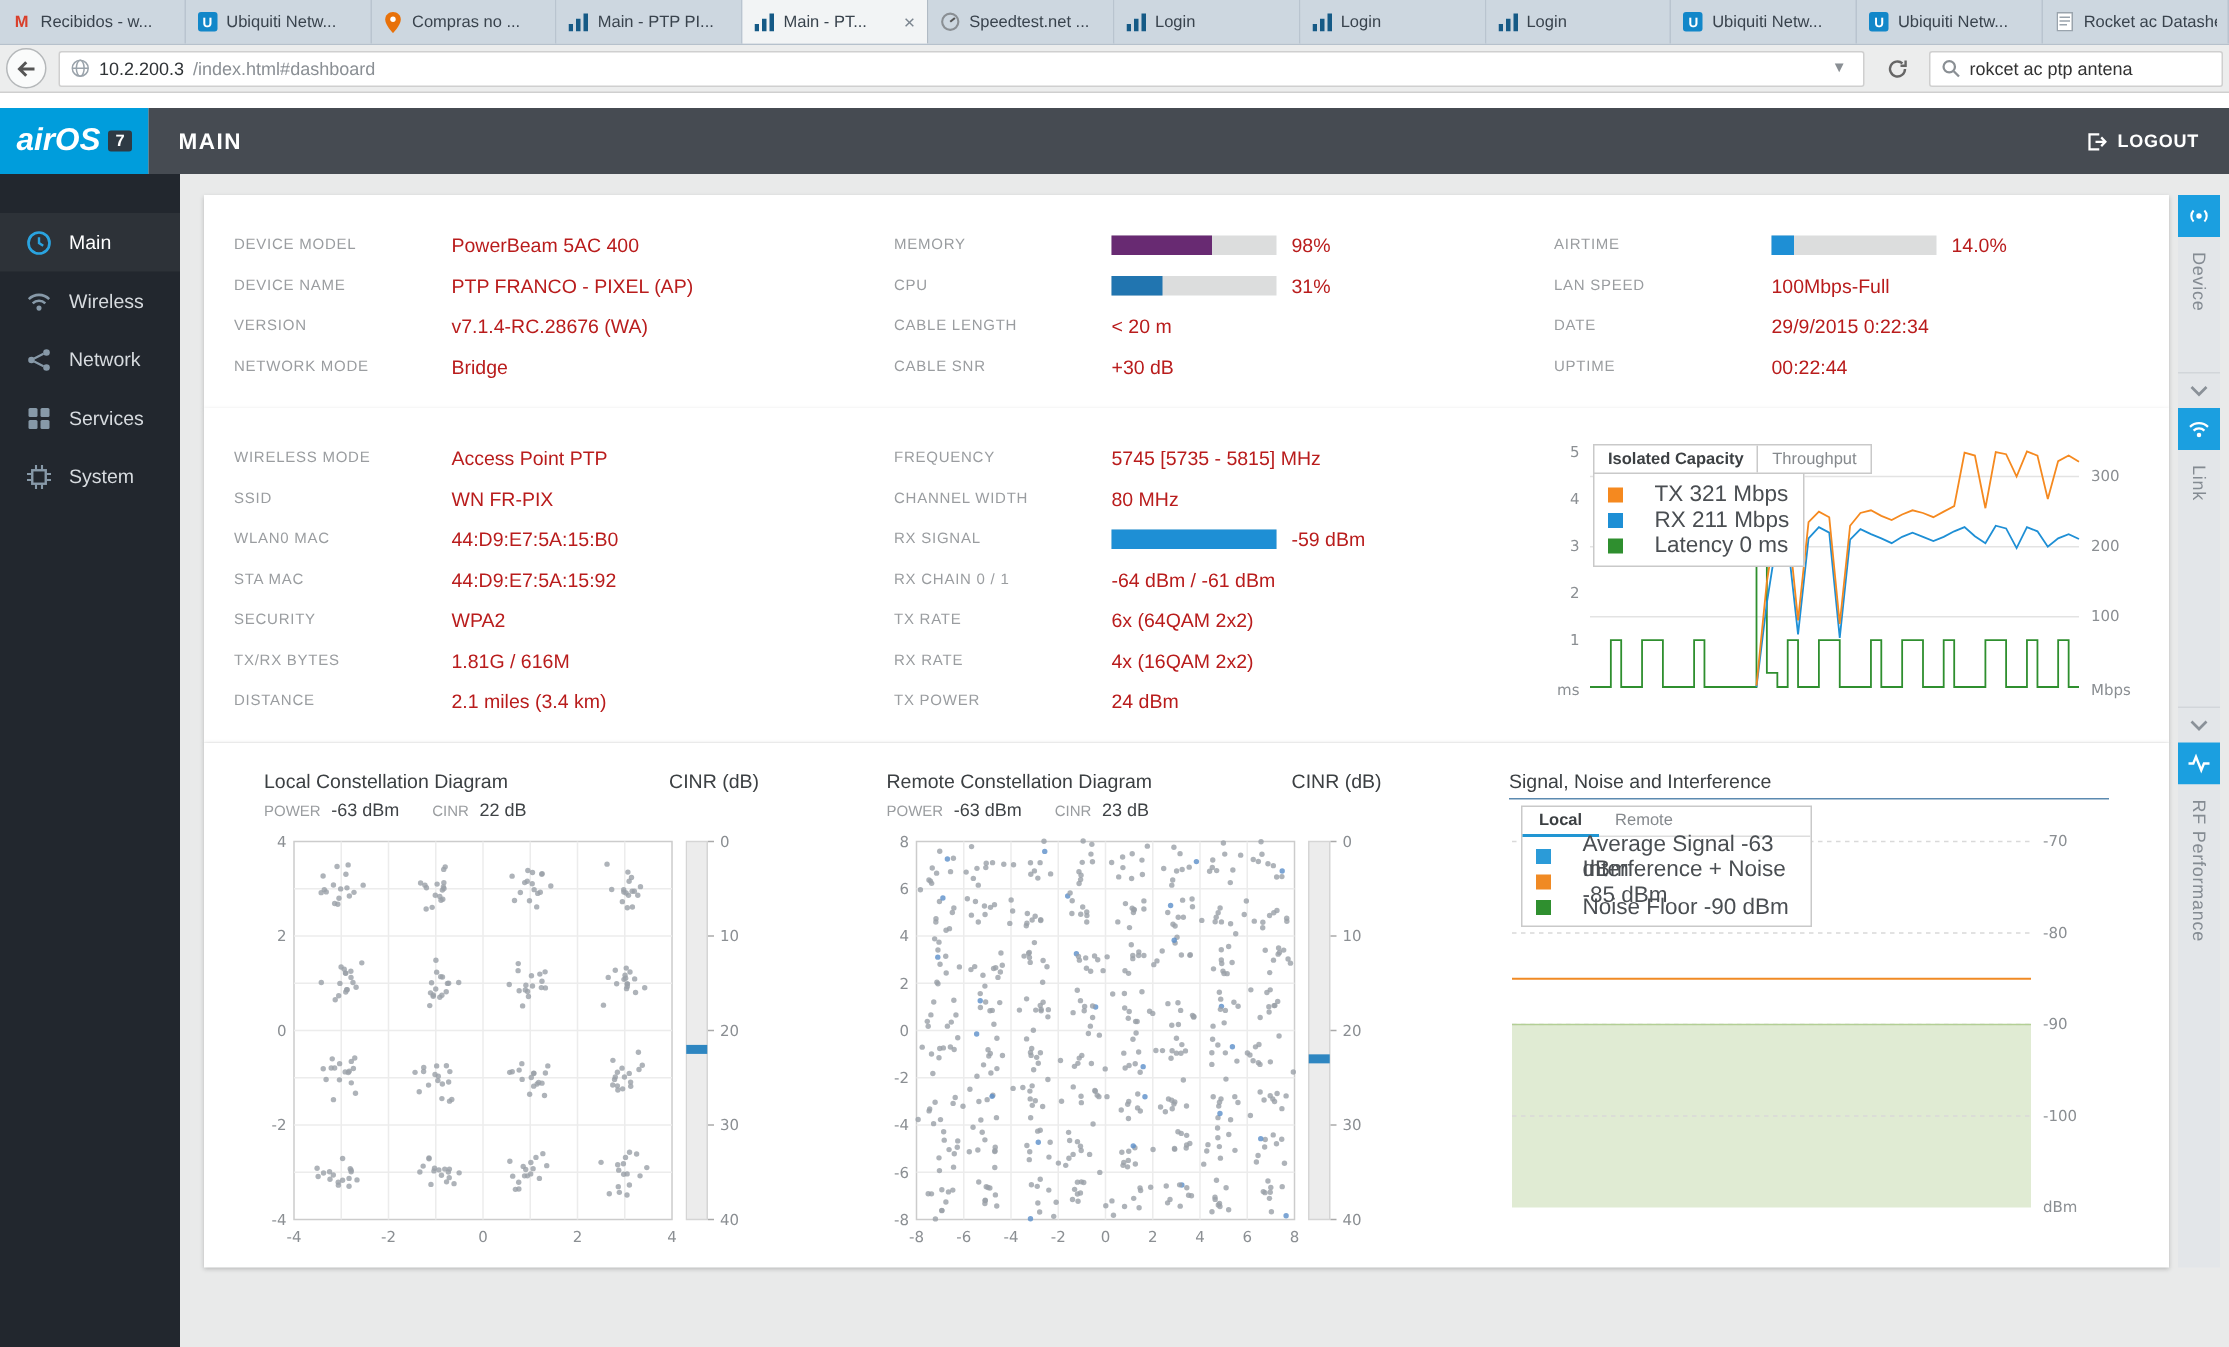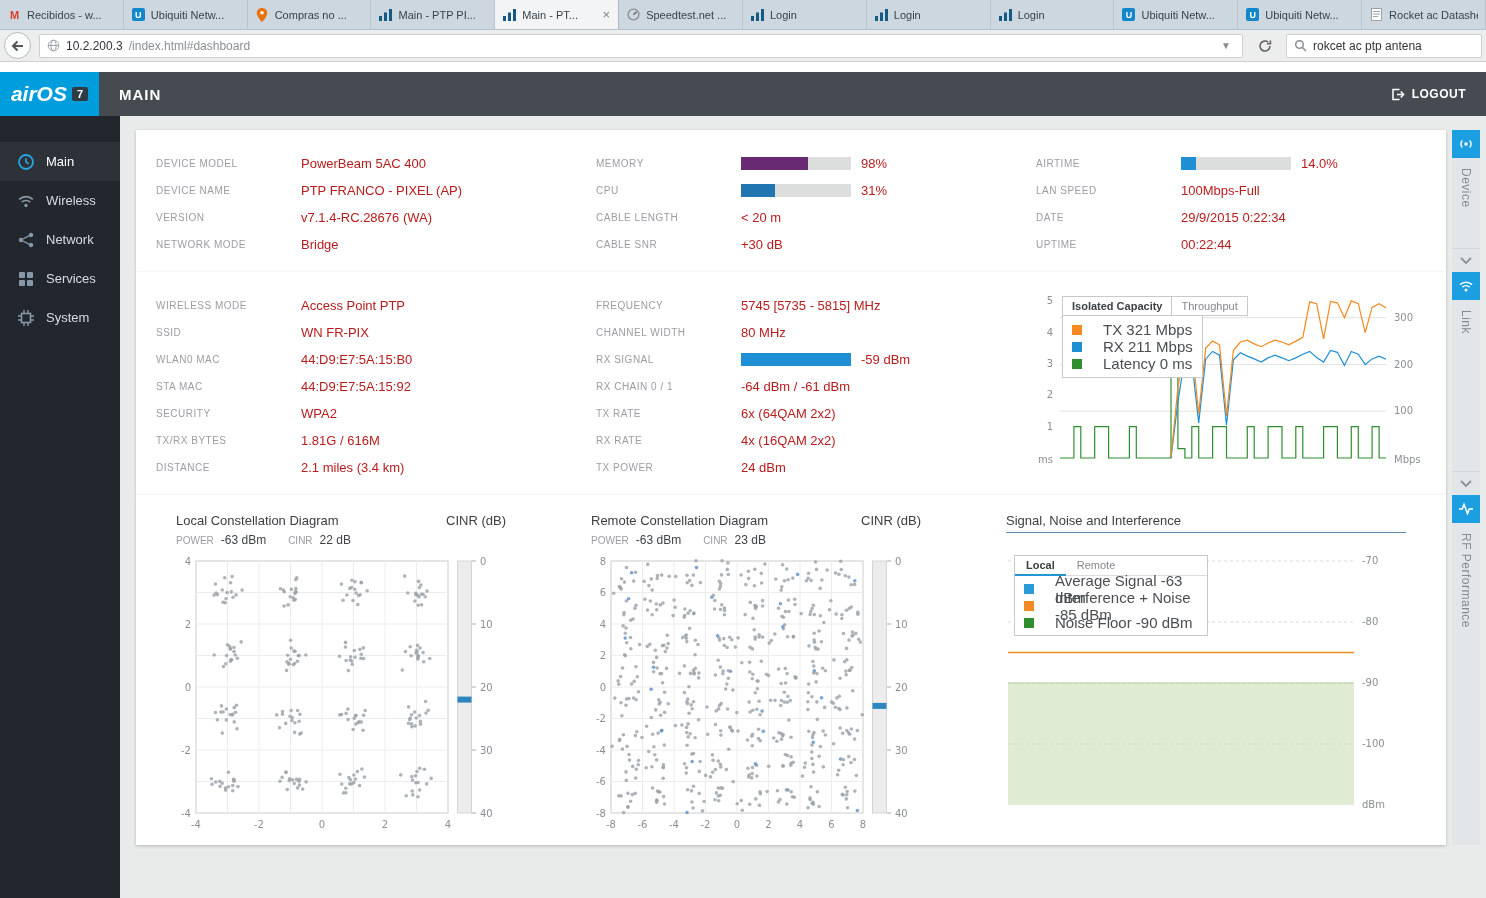--- a/index.html
+++ b/index.html
@@ -78,21 +78,21 @@
 .rf-grid{display:flex;padding:18px 40px 8px;justify-content:space-between}
 .const-block{width:330px;flex:0 0 auto}
 .sni-block{width:400px;flex:0 0 auto}
 .cb-head{display:flex;justify-content:space-between;font-size:13px;color:#3c4043;height:20px}
 .cb-sub{display:flex;align-items:baseline;height:20px}
 .slabel{font-size:10px;color:#9a9da0;margin-right:7px}
 .sval{font-size:12px;color:#3f4346;margin-right:22px}
 .cb-body{display:flex;gap:3px}
 .sni-title{font-size:13px;color:#3c4043;height:20px;border-bottom:1px solid #5c8ab0;margin-bottom:4px}
 .sni-chart-wrap{position:relative}
-.sni-widget{position:absolute;top:18px;left:8px;background:#fff;border:1px solid #c9c9c9;width:194px;z-index:2}
+.sni-widget{position:absolute;top:0;left:8px;background:#fff;border:1px solid #c9c9c9;width:194px;z-index:2}
 .sni-tabs{display:flex;border-bottom:1px solid #ddd}
 .sni-tab{padding:3px 11px;font-size:11px;color:#85898d;cursor:pointer}
 .sni-tab.active{color:#3c4043;font-weight:bold;border-bottom:2px solid #2196d3;margin-bottom:-1px}
 .sni-legend{padding:4px 9px}
 
 svg text{font-family:"DejaVu Sans",sans-serif}
 svg .tick{font-size:10px;fill:#8b8f93}
 svg .mid{text-anchor:middle}
 svg .end{text-anchor:end}
 </style>

